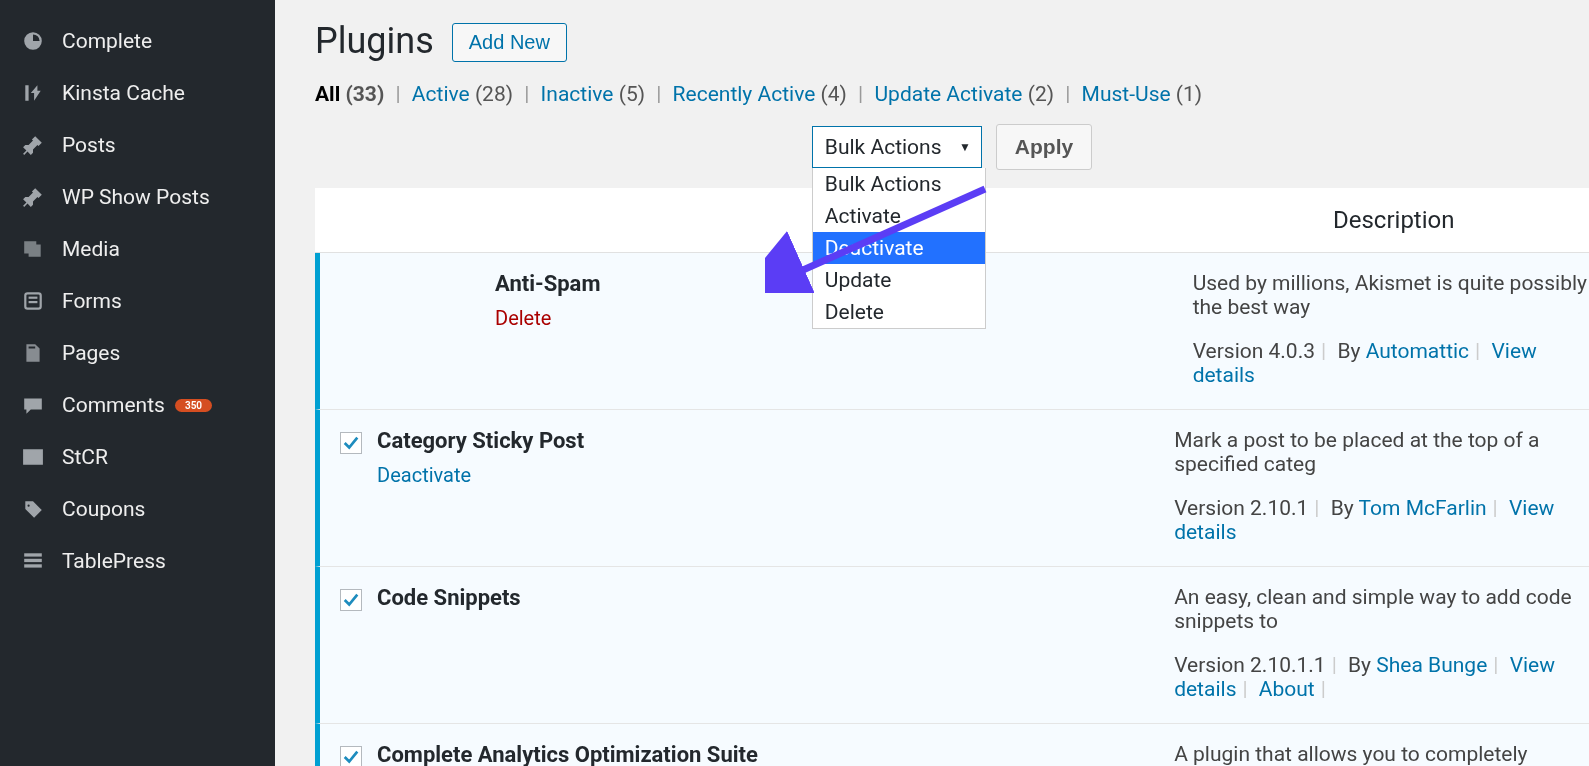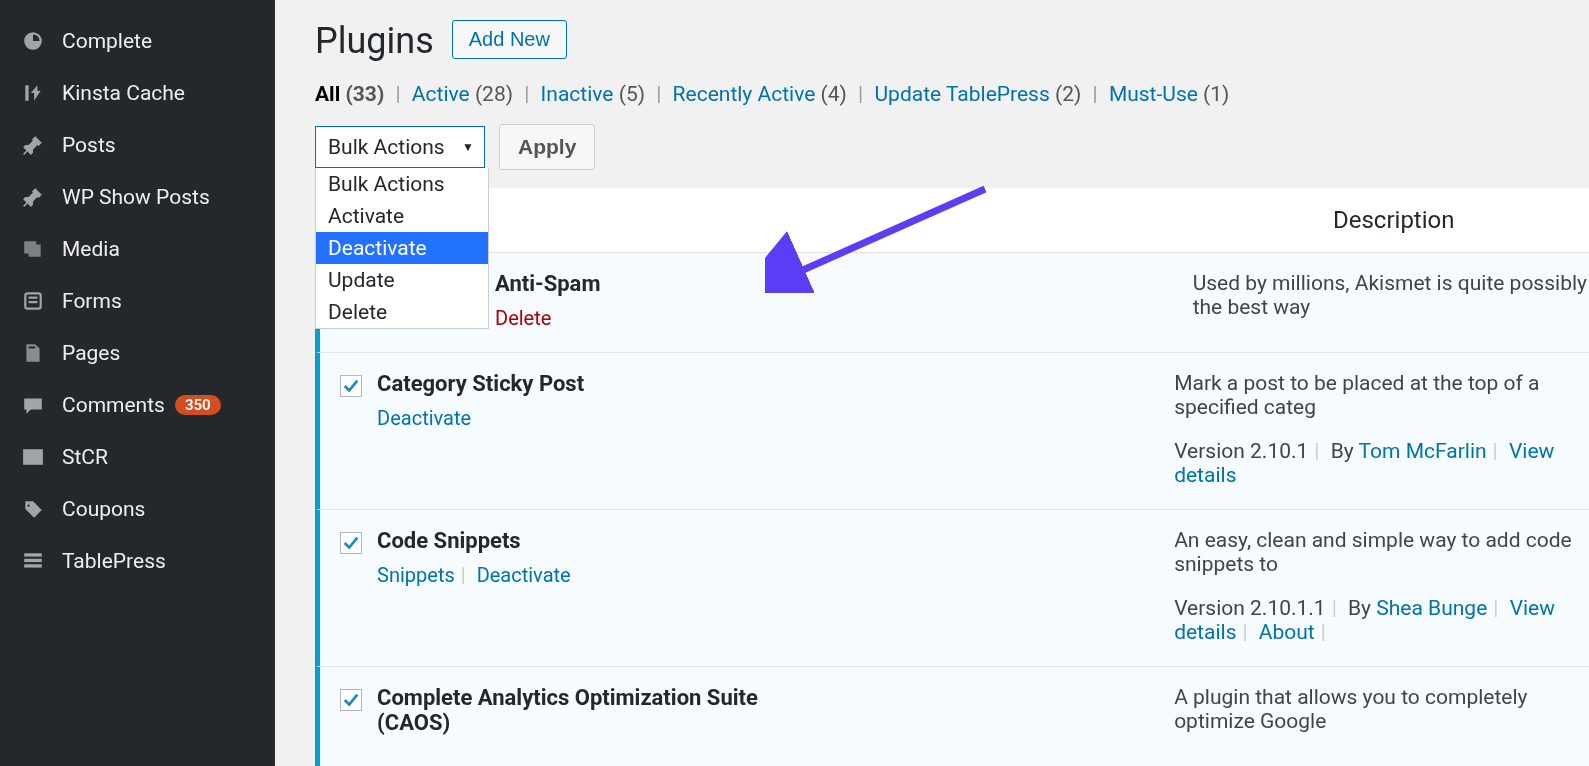--- a/index.html
+++ b/index.html
@@ -3,35 +3,35 @@
 <meta charset="utf-8">
 <style>
 * { box-sizing: border-box; margin: 0; padding: 0; }
 body { font-family: -apple-system, BlinkMacSystemFont, "Segoe UI", Roboto, sans-serif; font-size: 14px; color: #23282d; background: #f1f1f1; overflow: hidden; width: 1589px; height: 766px; }
 .container { display: flex; height: 766px; }
 
 
 .sidebar { width: 275px; background: #23282d; color: #eee; padding-top: 15px; flex-shrink: 0; }
 .menu-item { display: flex; align-items: center; padding: 14px 10px 14px 18px; color: #eee; font-size: 21px; cursor: pointer; }
 .menu-icon { width: 30px; height: 24px; margin-right: 14px; display: inline-flex; align-items: center; justify-content: center; color: #a0a5aa; }
-.badge { background: #d54e21; color: #fff; border-radius: 12px; font-size: 15px; padding: 1px 10px; margin-left: 10px; font-weight: 600; }
+.badge { background: #d54e21; color: #fff; border-radius: 12px; font-size: 10px; padding: 1px 10px; margin-left: 10px; font-weight: 600; }
 
 
 .main { flex: 1; background: #f1f1f1; padding: 20px 0 0 40px; position: relative; overflow: hidden; }
-.page-header { display: flex; align-items: flex-start; gap: 18px; margin-bottom: 20px; }
+.page-header { display: flex; align-items: flex-end; gap: 18px; margin-bottom: 20px; }
 .page-title { font-size: 36px; font-weight: 400; color: #23282d; }
 .btn { border: 1px solid #0073aa; color: #0073aa; background: #f7f7f7; padding: 7px 16px; border-radius: 3px; font-size: 20px; cursor: pointer; }
 
 .filters { font-size: 21px; margin-bottom: 18px; }
 .filters .flink { color: #0073aa; cursor: pointer; }
 .filters .current { color: #000; font-weight: 700; }
 .filters .cnt { color: #555; }
 .filters .sep { color: #999; margin: 0 6px; }
 
-.bulk-row { display: flex; align-items: center; gap: 14px; margin-bottom: 0; }
+.bulk-row { display: flex; align-items: center; gap: 14px; margin-bottom: 0; justify-content: center; }
 .select-wrap { position: relative; }
 .select-box { border: 1px solid #0073aa; background: #fff; padding: 8px 34px 8px 12px; font-size: 21px; cursor: pointer; position: relative; min-width: 170px; }
 .select-box::after { content: "▼"; font-size: 12px; position: absolute; right: 10px; top: 50%; transform: translateY(-50%); }
 .dropdown { position: absolute; top: 100%; left: 0; background: #fff; border: 1px solid #ccc; border-top: none; min-width: 174px; z-index: 100; }
 .dropdown .opt { padding: 4px 12px; font-size: 21px; cursor: pointer; }
 .dropdown .opt.highlight { background: #2271ff; color: #fff; }
 .apply-btn { border: 1px solid #ccc; background: #f7f7f7; color: #555; padding: 10px 18px; font-size: 21px; border-radius: 3px; cursor: pointer; font-weight: bold; }
 
 .table-wrap { margin-top: 18px; }
 .thead { background: #fff; border-bottom: 1px solid #e1e1e1; padding: 18px 20px 18px 148px; display: flex; }
@@ -163,21 +163,21 @@
 
     <div class="filters">
       <span class="current"><span>All</span> <span class="cnt">(33)</span></span>
       <span class="sep">|</span>
       <span class="flink"><span>Active</span> <span class="cnt">(28)</span></span>
       <span class="sep">|</span>
       <span class="flink"><span>Inactive</span> <span class="cnt">(5)</span></span>
       <span class="sep">|</span>
       <span class="flink"><span>Recently Active</span> <span class="cnt">(4)</span></span>
       <span class="sep">|</span>
-      <span class="flink"><span>Update TablePress</span> <span class="cnt">(2)</span></span>
+      <span class="flink"><span>Update Activate</span> <span class="cnt">(2)</span></span>
       <span class="sep">|</span>
       <span class="flink"><span>Must-Use</span> <span class="cnt">(1)</span></span>
     </div>
 
     <div class="bulk-row">
       <div class="select-wrap">
         <div class="select-box">Bulk Actions</div>
         <div class="dropdown">
           <div class="opt">Bulk Actions</div>
           <div class="opt">Activate</div>
@@ -203,20 +203,25 @@
         <span class="th-desc">Description</span>
       </div>
 
       <div class="plugin-row" style="padding-left:175px;justify-content:space-between;">
         <div class="plugin-main">
           <div class="plugin-name">Anti-Spam</div>
           <div class="plugin-actions"><a class="del">Delete</a></div>
         </div>
         <div class="plugin-desc" style="margin-left:280px;">
           <div>Used by millions, Akismet is quite possibly the best way</div>
+          <div class="meta">
+            <span>Version 4.0.3</span><span class="sep">|</span>
+            <span>By</span> <a>Automattic</a><span class="sep">|</span>
+            <a>View details</a>
+          </div>
         </div>
       </div>
 
       <div class="plugin-row">
         <div class="cb-cell"><span class="cb">
               <svg width="18" height="18" viewBox="0 0 20 20">
                 <path d="M3 10l5 5L17 4" stroke="#1e8cbe" stroke-width="3" fill="none"></path>
               </svg>
             </span></div>
         <div class="plugin-main">
@@ -234,24 +239,20 @@
       </div>
 
       <div class="plugin-row">
         <div class="cb-cell"><span class="cb">
               <svg width="18" height="18" viewBox="0 0 20 20">
                 <path d="M3 10l5 5L17 4" stroke="#1e8cbe" stroke-width="3" fill="none"></path>
               </svg>
             </span></div>
         <div class="plugin-main">
           <div class="plugin-name">Code Snippets</div>
-          <div class="plugin-actions">
-            <a>Snippets</a><span class="sep">|</span>
-            <a>Deactivate</a>
-          </div>
         </div>
         <div class="plugin-desc" style="margin-left:360px;">
           <div>An easy, clean and simple way to add code snippets to</div>
           <div class="meta">
             <span>Version 2.10.1.1</span><span class="sep">|</span>
             <span>By</span> <a>Shea Bunge</a><span class="sep">|</span>
             <a>View details</a><span class="sep">|</span>
             <a>About</a><span class="sep">|</span>
           </div>
         </div>

